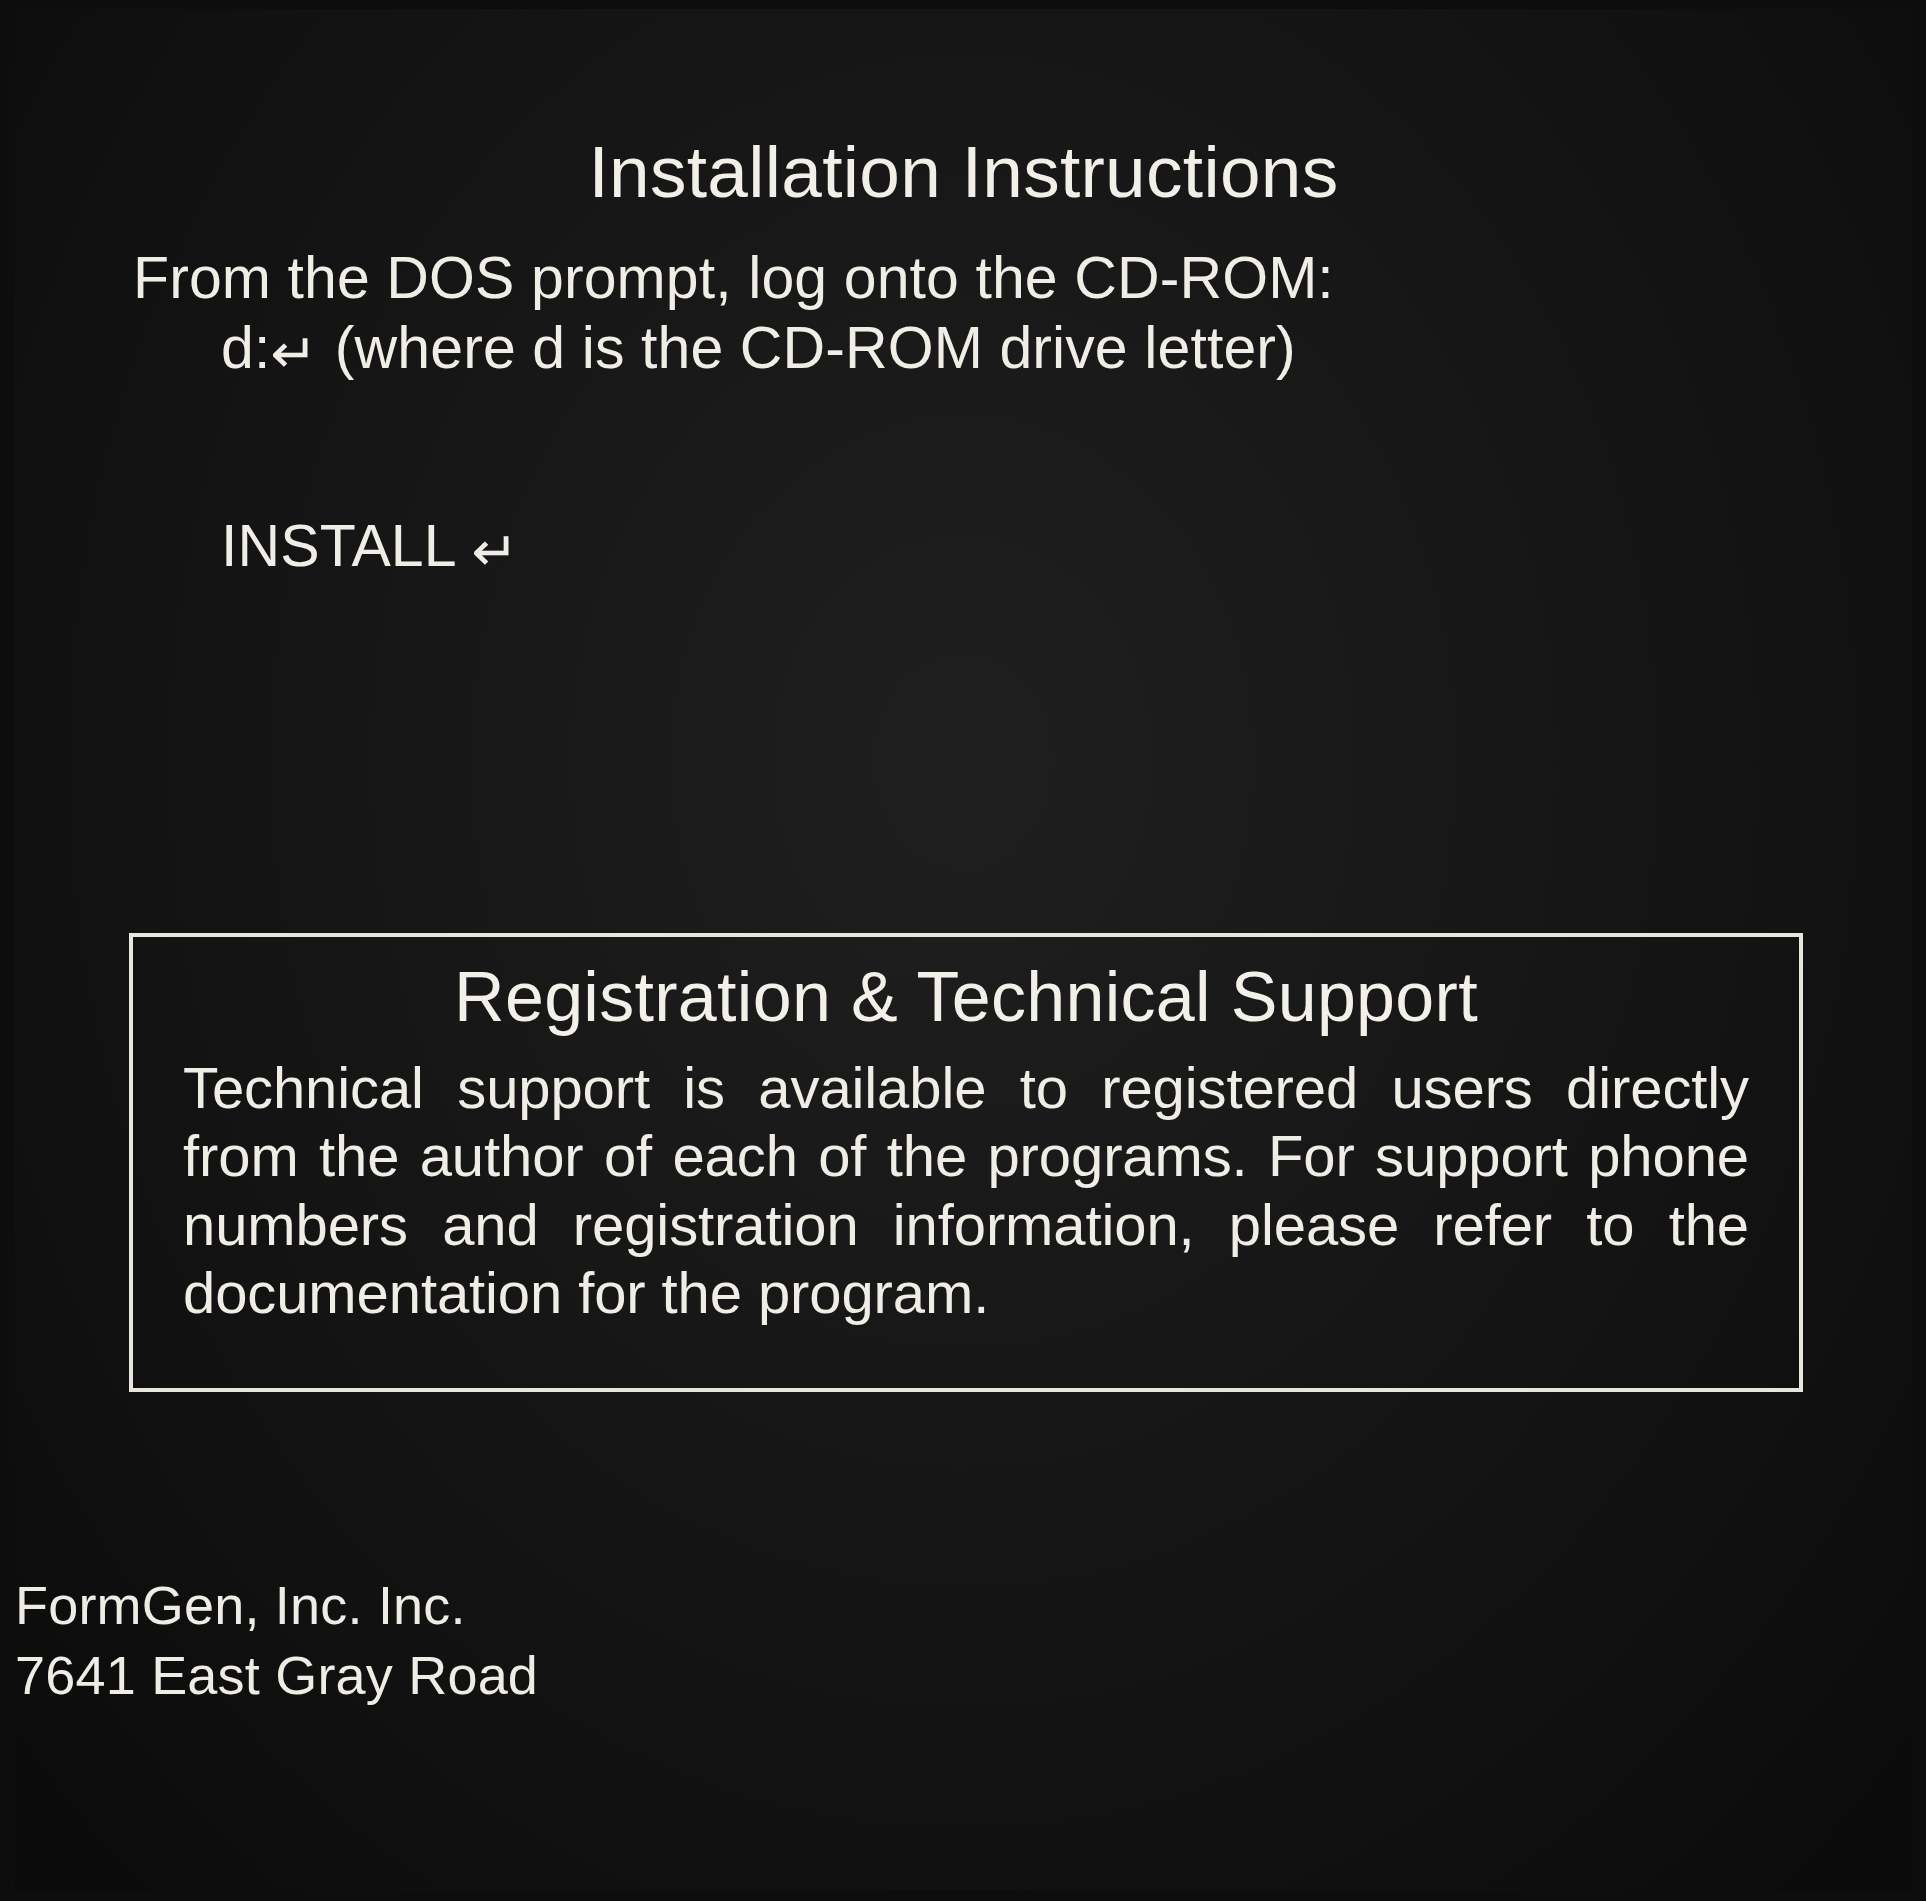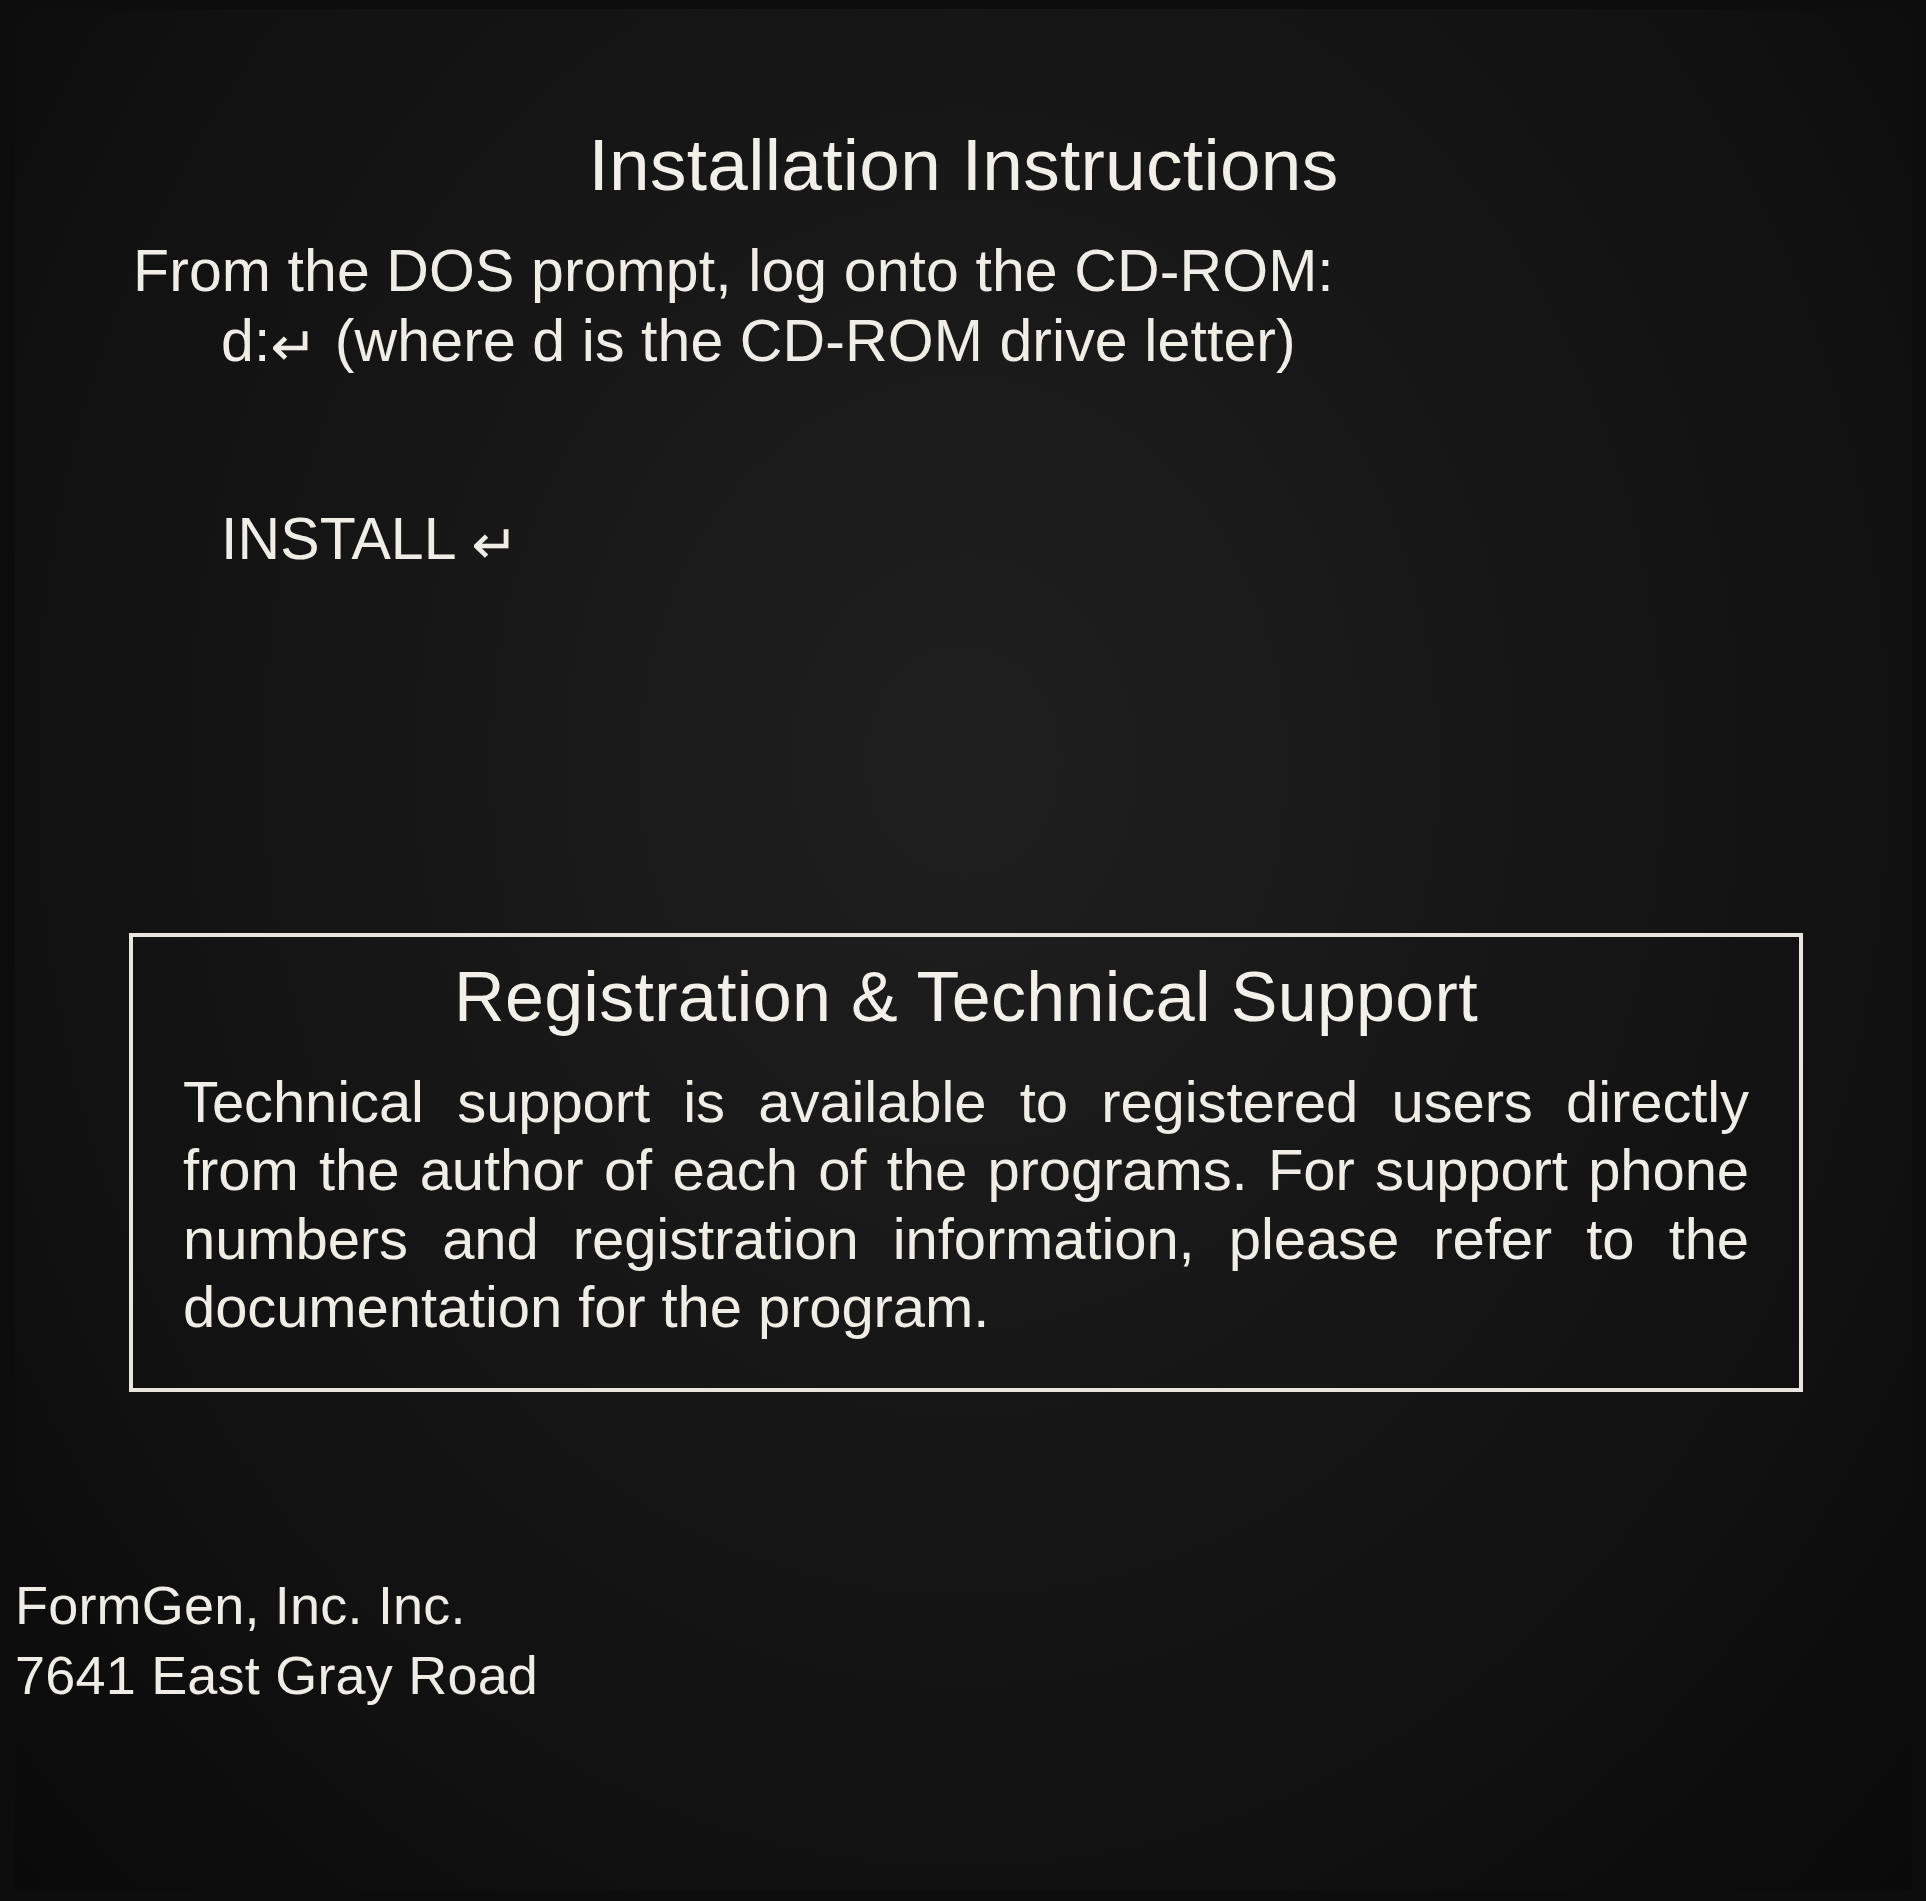--- a/index.html
+++ b/index.html
@@ -40,21 +40,21 @@
     color: #efece6;
   }
 
   
   .install-title {
     text-align: center;
     font-size: 73px;
     line-height: 1.0;
     font-weight: 400;
     letter-spacing: 0.3px;
-    margin: 5px;
+    margin: 12px;
     padding-top: 114px;
     color: #f2efe9;
   }
   .install-body {
     margin-top: 36px;
     padding-left: 118px;
     font-size: 59px;
     line-height: 1.18;
     color: #f0ede7;
     letter-spacing: 0.1px;
@@ -88,21 +88,21 @@
   .reg-title {
     text-align: center;
     font-size: 70px;
     line-height: 1.05;
     margin: 0;
     font-weight: 400;
     letter-spacing: 0.3px;
     color: #f3f0ea;
   }
   .reg-text {
-    margin: 33px 0 0 0;
+    margin: 19px 0 0 0;
     font-size: 58px;
     line-height: 1.18;
     text-align: justify;
     letter-spacing: -0.1px;
     color: #f0ede7;
   }
 
   
   .address {
     position: absolute;

